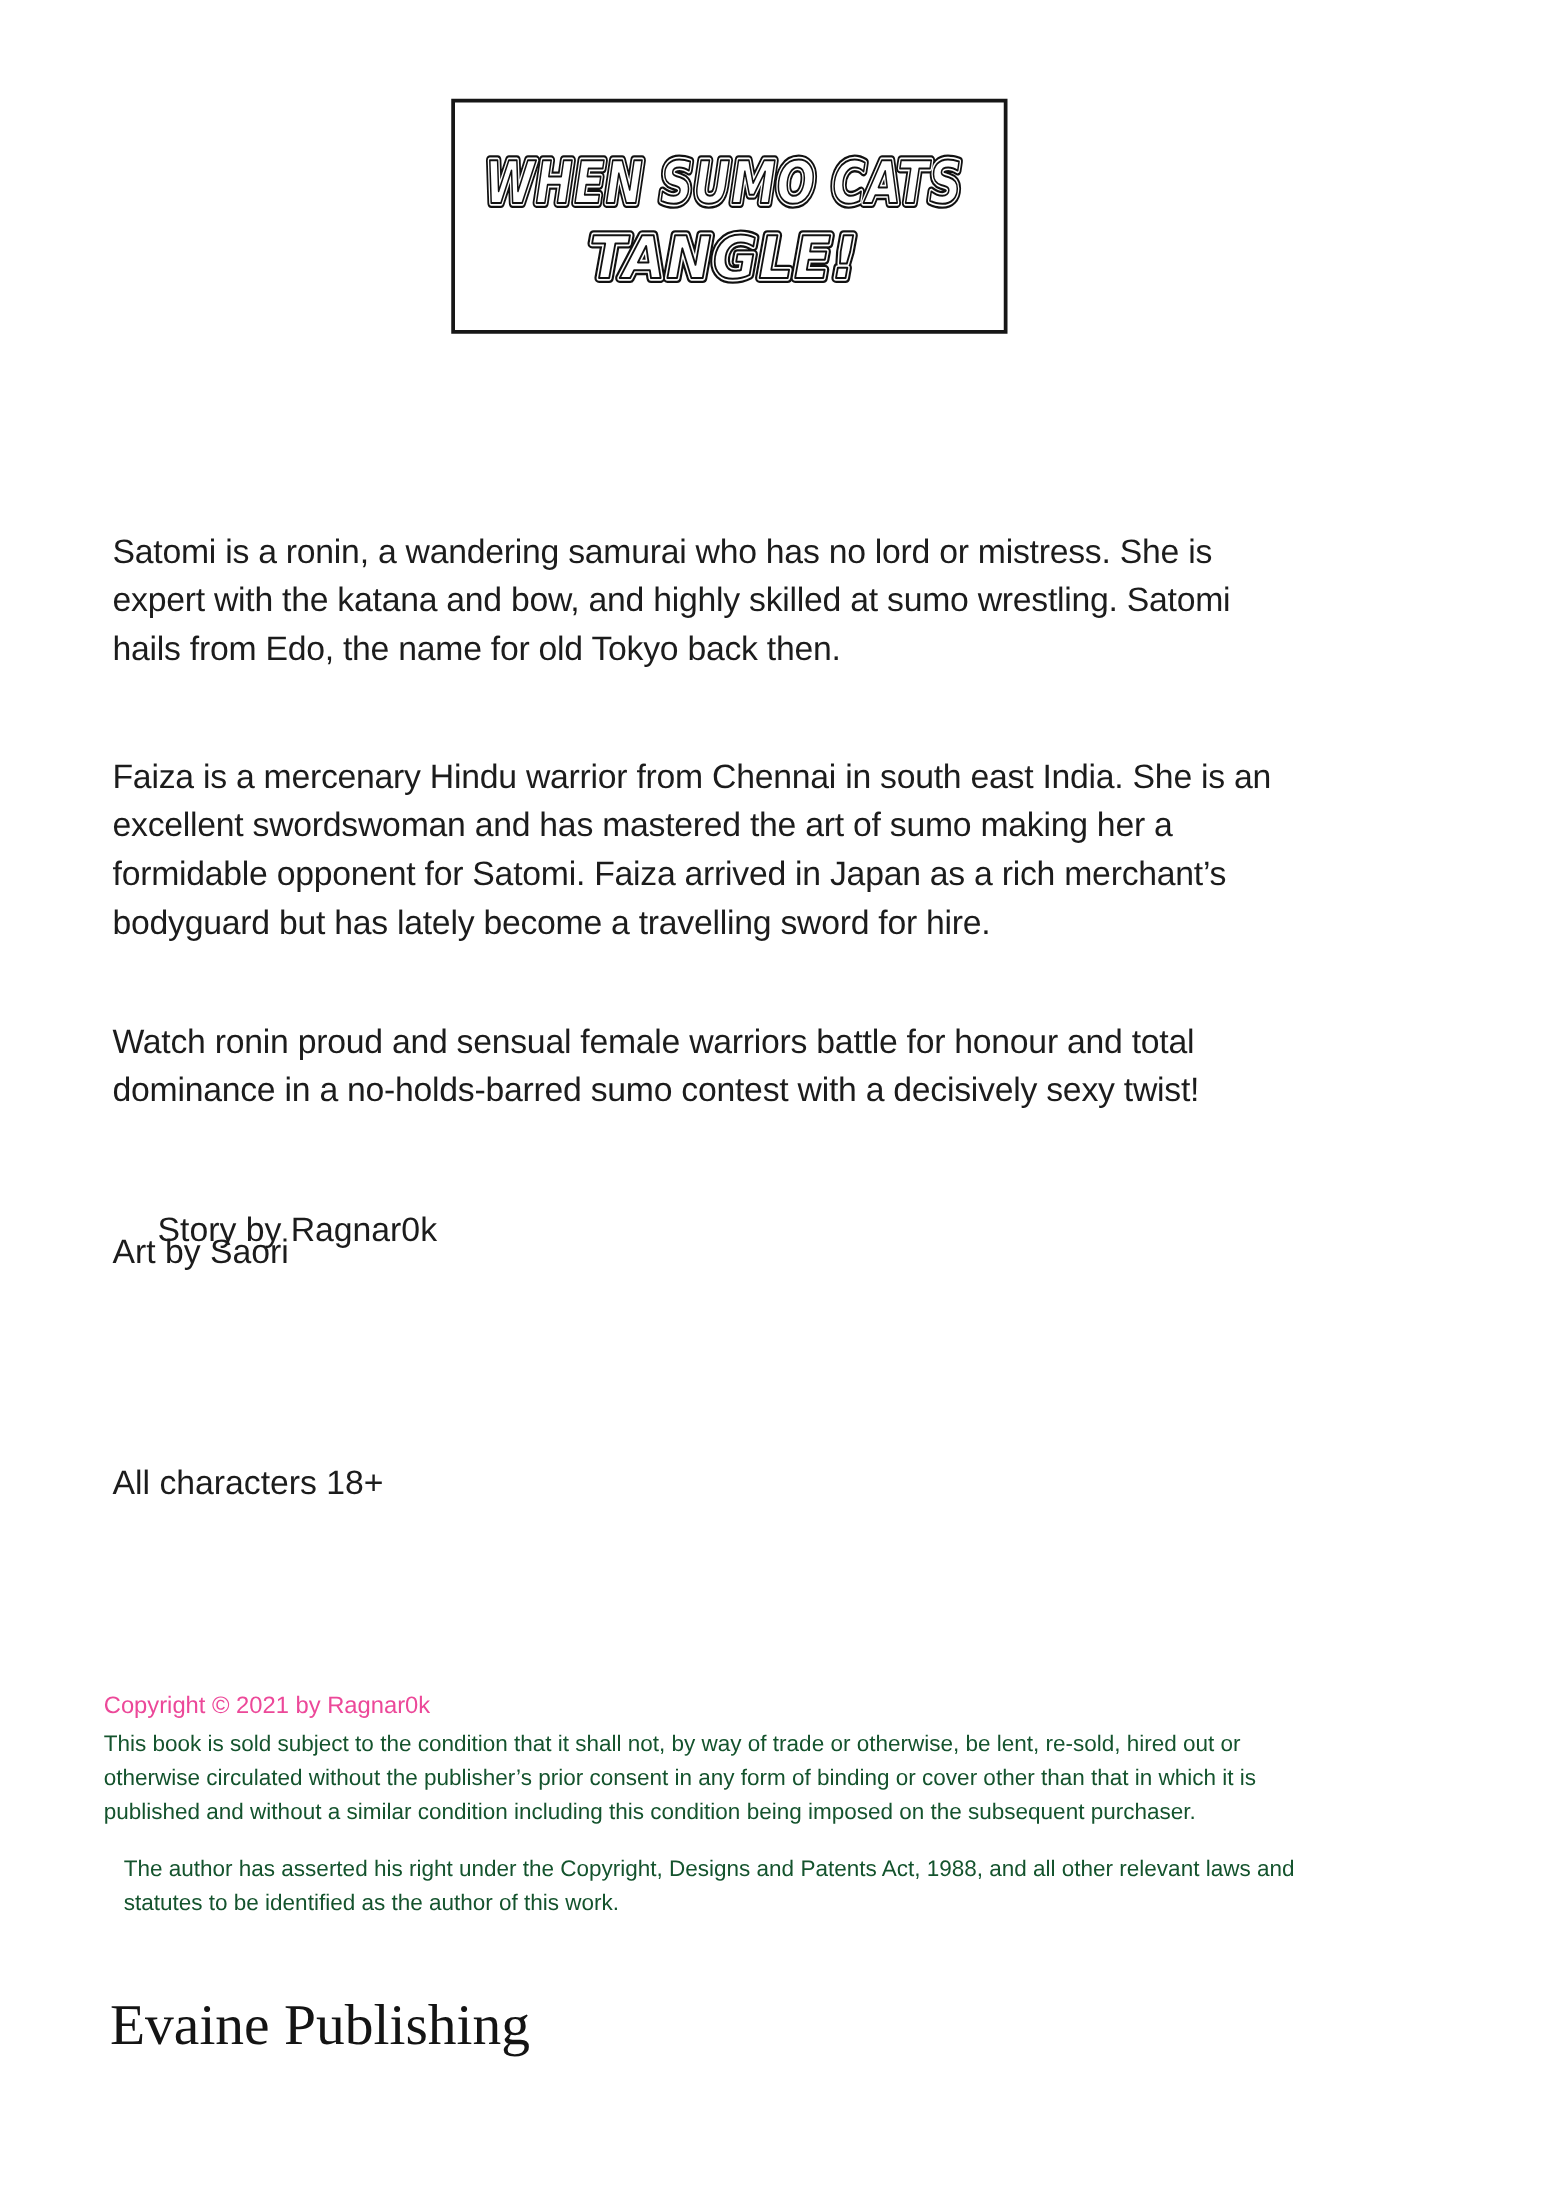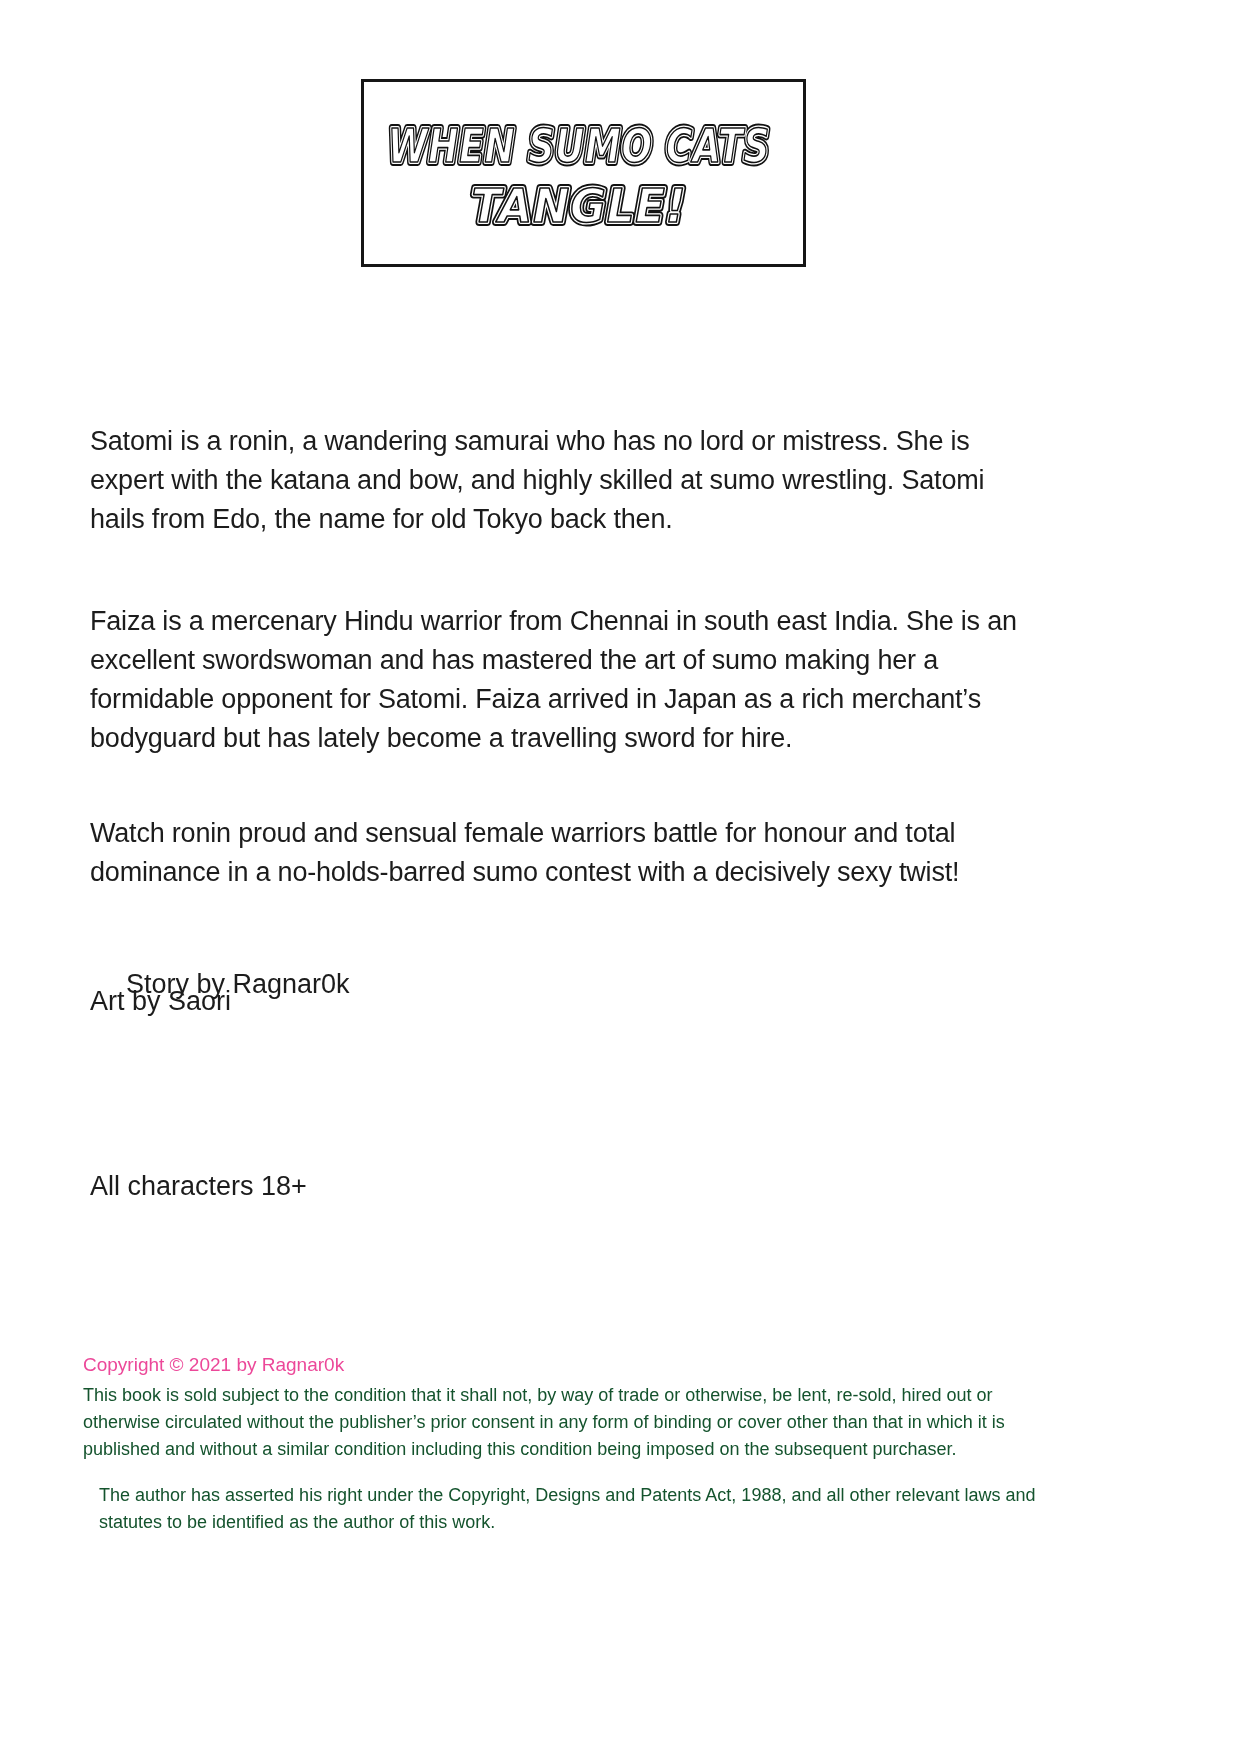--- a/index.html
+++ b/index.html
@@ -106,14 +106,15 @@
   <p class="body-par" style="top: 787px;">Watch ronin proud and sensual female warriors battle for honour and total dominance in a no-holds-barred sumo contest with a decisively sexy twist!</p>
 
   <div class="credit-line" style="top: 969px; margin-left: 36px;">Story by Ragnar0k</div>
   <div class="credit-line" style="top: 986px;">Art by Saori</div>
   <div class="credit-line" style="top: 1171px;">All characters 18+</div>
 
   <div class="fineprint-title" style="top: 1353px;">Copyright © 2021 by Ragnar0k</div>
   <p class="fineprint" style="top: 1382px; margin: 0;">This book is sold subject to the condition that it shall not, by way of trade or otherwise, be lent, re-sold, hired out or otherwise circulated without the publisher’s prior consent in any form of binding or cover other than that in which it is published and without a similar condition including this condition being imposed on the subsequent purchaser.</p>
   <p class="fineprint" style="top: 1466px; margin: 16px;">The author has asserted his right under the Copyright, Designs and Patents Act, 1988, and all other relevant laws and statutes to be identified as the author of this work.</p>
 
+  <div class="publisher">Evaine Publishing</div>
 
 </div>
 
 </body></html>

